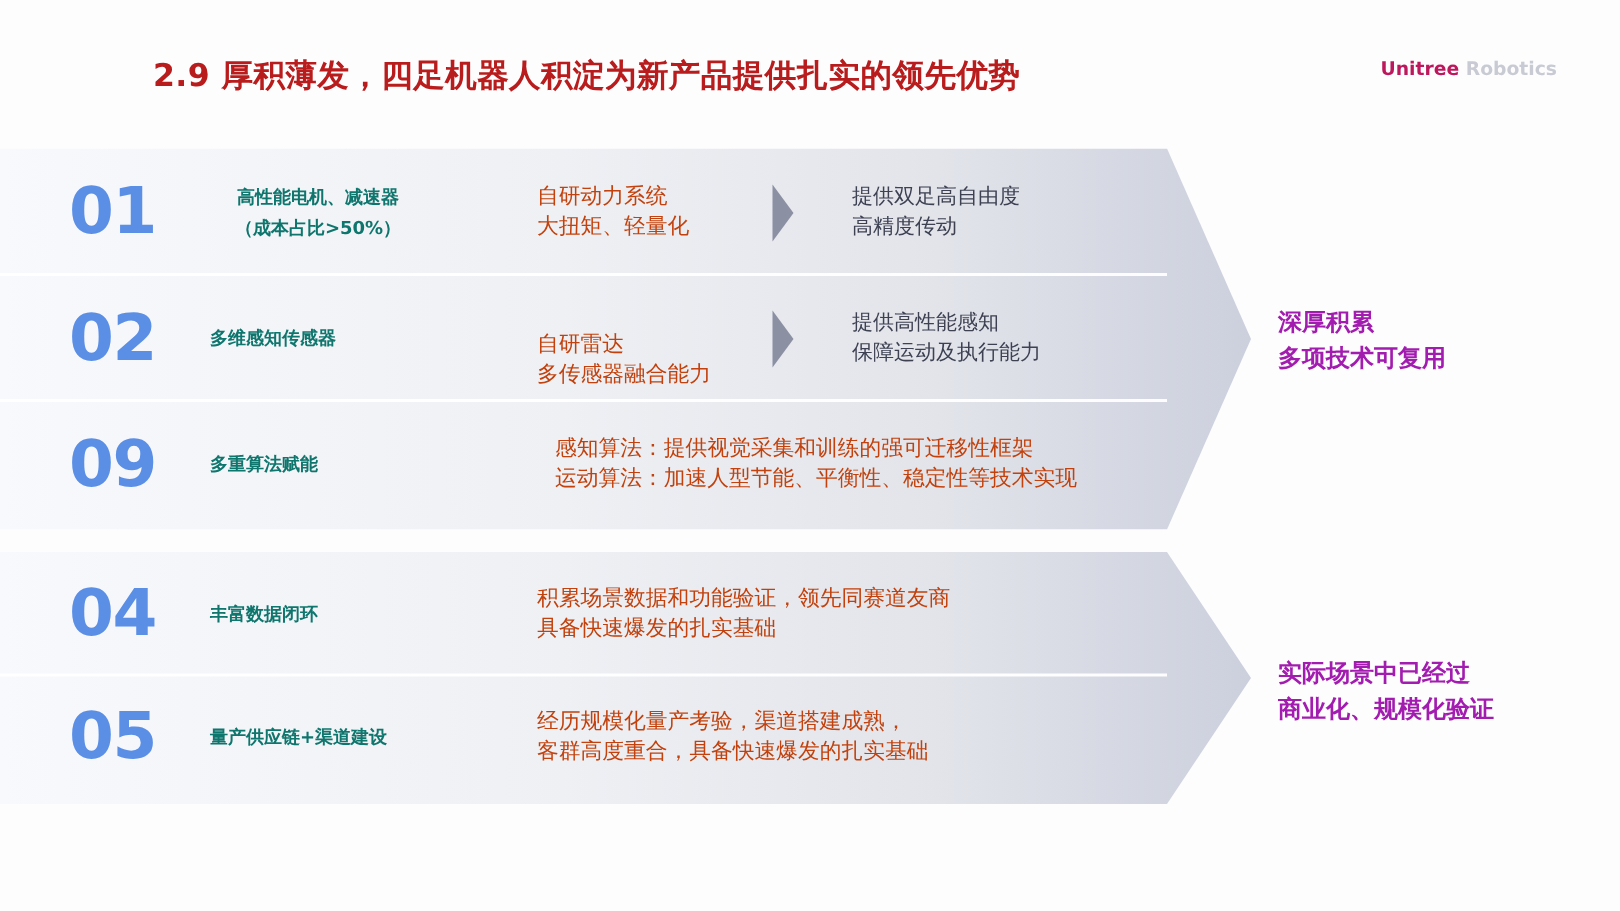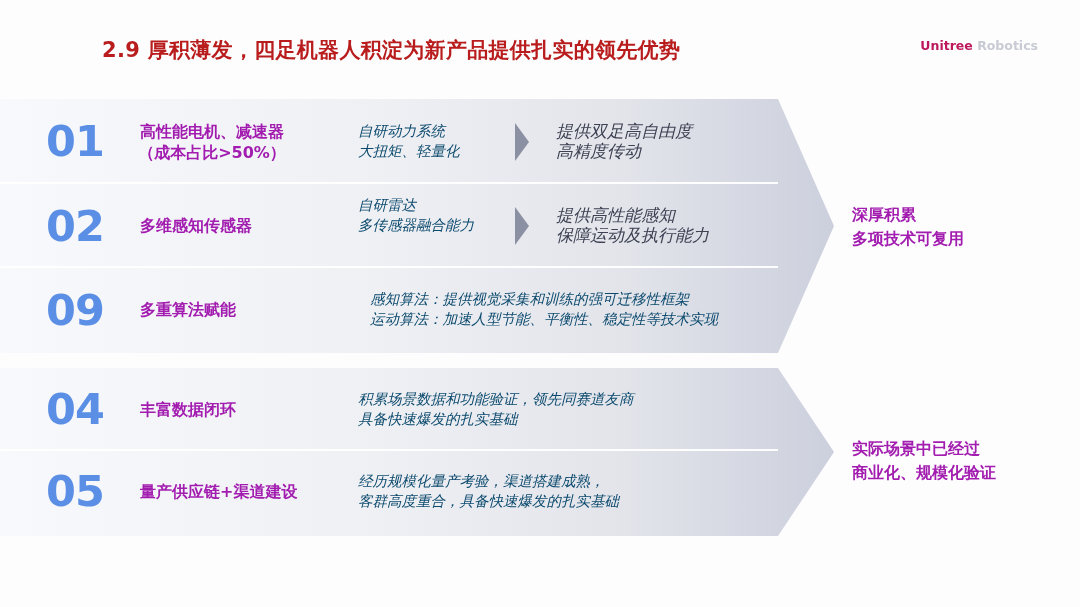--- a/index.html
+++ b/index.html
@@ -30,31 +30,31 @@
   .sep { position: absolute; left: 0; width: 778px; height: 2px; background: rgba(255,255,255,0.95); }
 
   .num {
     position: absolute; left: 46px;
     font-family: "DejaVu Sans", sans-serif;
     font-size: 43px; font-weight: bold; color: #5b8fe6;
     letter-spacing: -1px; line-height: 1;
   }
   .name {
     position: absolute; left: 140px;
-    font-size: 16px; font-weight: bold; color: #a21caf;
+    font-size: 12px; font-weight: bold; color: #0f766e;
     line-height: 21px; white-space: nowrap;
   }
   .name.center { text-align: center; width: 160px; left: 132px; }
   .desc {
     position: absolute; left: 358px;
-    font-size: 14.5px; color: #0c4a6e; line-height: 20px; white-space: nowrap; font-style: italic;
+    font-size: 14.5px; color: #c2410c; line-height: 20px; white-space: nowrap;
   }
   .result {
-    position: absolute; left: 556px;
-    font-size: 17px; color: #3d4152; line-height: 20px; white-space: nowrap; font-style: italic;
+    position: absolute; left: 568px;
+    font-size: 14px; color: #3d4152; line-height: 20px; white-space: nowrap;
   }
   .tri {
     position: absolute; left: 515px; width: 0; height: 0;
     border-top: 19px solid transparent; border-bottom: 19px solid transparent;
     border-left: 14px solid #8c90a3;
   }
   .conclusion {
     position: absolute; left: 852px;
     font-size: 16px; font-weight: bold; color: #a21caf; line-height: 24px; white-space: nowrap;
   }
@@ -97,21 +97,21 @@
     <div class="tri" style="top:24px;"></div>
     <div class="result" style="top:22px;">
       <div>提供双足高自由度</div>
       <div>高精度传动</div>
     </div>
   </div>
 
   <div class="row" style="top:84px; height:84px;">
     <div class="num" style="top:22px;">02</div>
     <div class="name" style="top:32px;">多维感知传感器</div>
-    <div class="desc" style="top:12px;">
+    <div class="desc" style="top:37px;">
       <div>自研雷达</div>
       <div>多传感器融合能力</div>
     </div>
     <div class="tri" style="top:24px;"></div>
     <div class="result" style="top:22px;">
       <div>提供高性能感知</div>
       <div>保障运动及执行能力</div>
     </div>
   </div>
 

